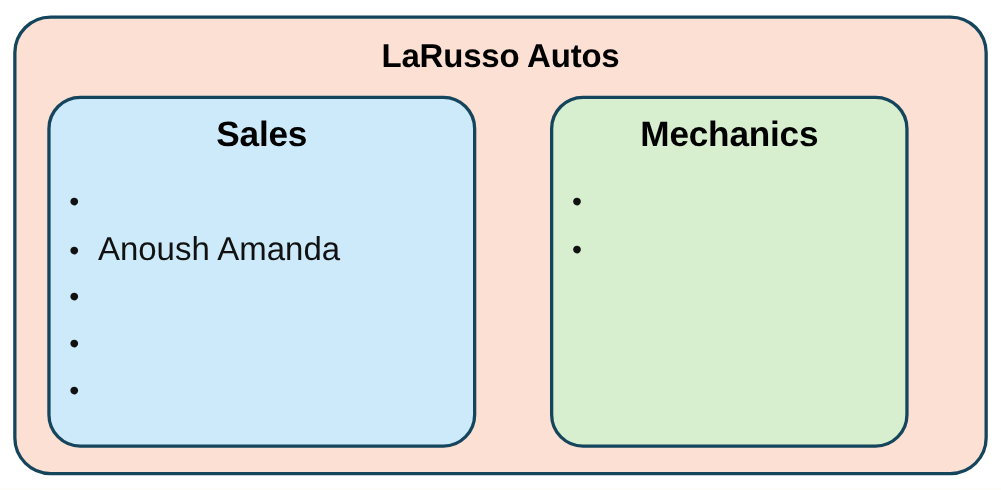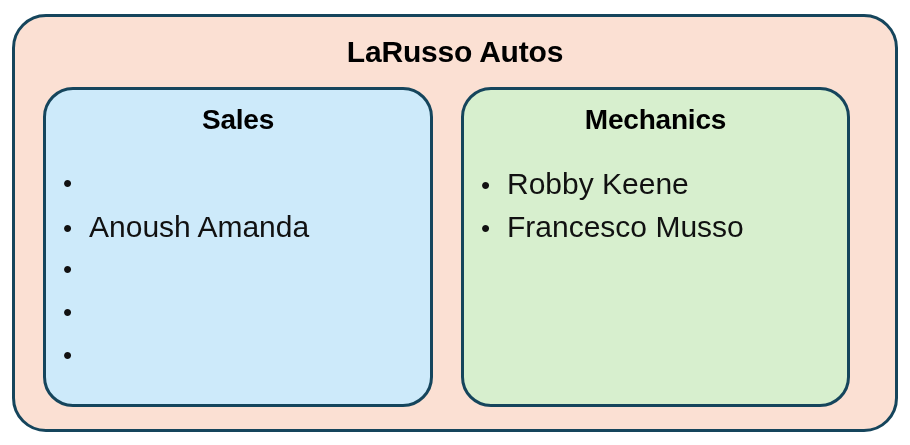--- a/index.html
+++ b/index.html
@@ -56,32 +56,32 @@
     border-radius: 30px;
   }
 
   .group-box.sales {
     left: 28px;
     width: 390px;
     background: #cdeafa;
   }
 
   .group-box.mechanics {
-    left: 446px;
-    width: 389px;
+    left: 485px;
+    width: 326px;
     background: #d7efce;
   }
 
   .group-title {
     position: absolute;
     left: 0;
     top: 14px;
     width: 100%;
     text-align: center;
-    font-size: 28px;
+    font-size: 32px;
     font-weight: bold;
     color: #000000;
     letter-spacing: -0.2px;
   }
 
   .member-list {
     position: absolute;
     left: 0;
     top: 72px;
     width: 100%;
@@ -140,23 +140,21 @@
           <span class="bullet">•</span>
         </li>
       </ul>
     </div>
 
     <div class="group-box mechanics">
       <div class="group-title">Mechanics</div>
       <ul class="member-list">
         <li class="member-item">
           <span class="bullet">•</span>
-          <span class="member-name">Robby Keene</span>
         </li>
         <li class="member-item">
           <span class="bullet">•</span>
-          <span class="member-name">Francesco Musso</span>
         </li>
       </ul>
     </div>
 
   </div>
 </div>
 
 </body></html>

